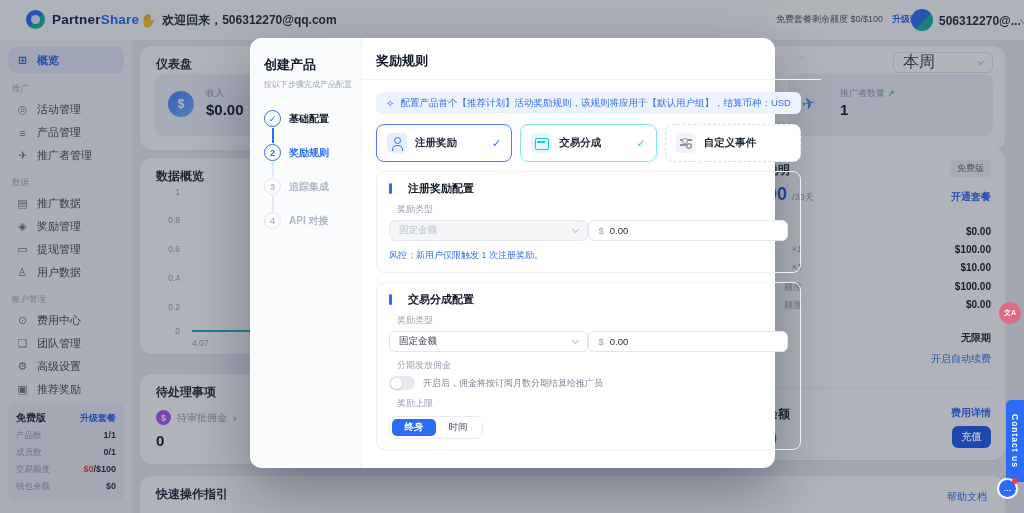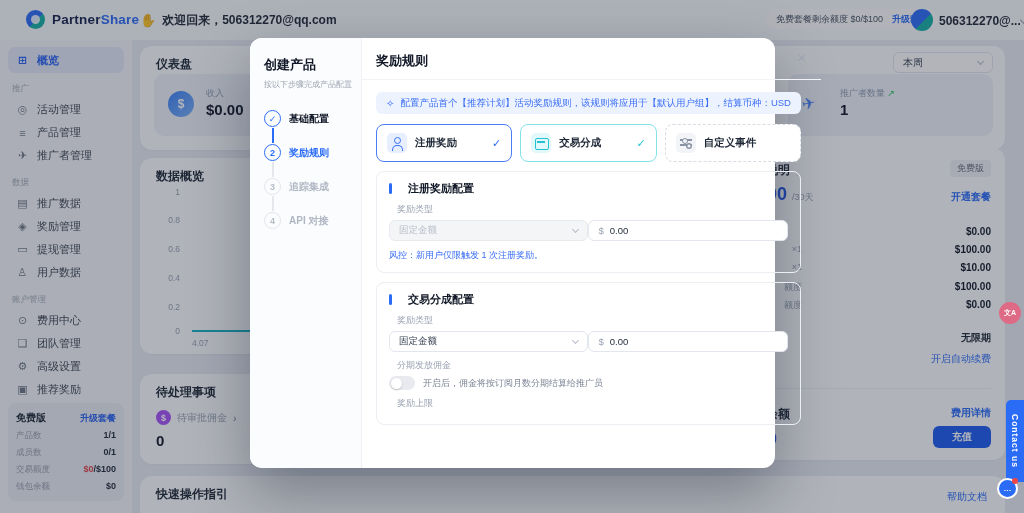--- a/index.html
+++ b/index.html
@@ -43,21 +43,21 @@
   .card-title { position:absolute; left:16px; top:10px; font-size:12px; font-weight:bold; color:#1f2937; }
   .cardA { left:140px; top:46px; width:865px; height:104px; }
   .tile { position:absolute; background:#edf1f8; border-radius:10px; height:62px; top:28px; }
   .tile-income { left:14px; width:208px; }
   .coin { position:absolute; left:14px; top:17px; width:26px; height:26px; border-radius:50%; background:linear-gradient(135deg,#3b82f6,#7db2fb); color:#fff; font-size:12px; font-weight:bold; display:flex; align-items:center; justify-content:center; }
   .tile-label { position:absolute; left:52px; top:13px; font-size:9px; color:#94a0b4; }
   .tile-value { position:absolute; left:52px; top:27px; font-size:15px; font-weight:bold; color:#111827; }
   .tile-promoter { left:648px; width:205px; }
   .plane { position:absolute; left:14px; top:20px; font-size:16px; color:#4f86f7; transform:rotate(-12deg); }
   .green { color:#22c55e; font-size:9px; }
-  .period { position:absolute; left:753px; top:6px; width:100px; height:21px; background:#fff; border:1px solid #e2e6ee; border-radius:6px; display:flex; align-items:center; justify-content:space-between; padding:0 9px; font-size:10px; color:#374151; }
+  .period { position:absolute; left:753px; top:6px; width:100px; height:21px; background:#fff; border:1px solid #e2e6ee; border-radius:6px; display:flex; align-items:center; justify-content:space-between; padding:0 9px; font-size:16px; color:#374151; }
 
   .cardB { left:140px; top:158px; width:560px; height:196px; }
   .ytick { position:absolute; left:14px; width:26px; text-align:right; font-size:8.5px; color:#9aa3b2; }
   .chart-line { position:absolute; left:52px; right:16px; top:172px; height:2px; background:#18b3c2; }
   .xtick { position:absolute; left:52px; top:180px; font-size:8.5px; color:#9aa3b2; }
 
   .cardC { left:140px; top:374px; width:560px; height:90px; }
   .pend-row { position:absolute; left:16px; top:36px; display:flex; align-items:center; gap:6px; }
   .purple-ico { width:15px; height:15px; border-radius:50%; background:#a855f7; color:#fff; font-size:9px; font-weight:bold; display:flex; align-items:center; justify-content:center; }
   .pend-label { font-size:10px; color:#9aa3b2; }
@@ -76,21 +76,21 @@
   .pp-open { position:absolute; right:14px; top:42px; font-size:10px; font-weight:bold; color:#2b6cf6; }
   .pp-row { position:absolute; left:16px; right:14px; display:flex; justify-content:space-between; }
   .pp-rl { font-size:9px; color:#9aa3b2; width:60px; text-align:right; }
   .pp-rv { font-size:10px; font-weight:bold; color:#111827; }
   .pp-dur { position:absolute; right:14px; top:183px; font-size:10px; font-weight:bold; color:#1f2937; }
   .pp-renew { position:absolute; right:14px; top:204px; font-size:10px; color:#2b6cf6; }
   .pp-div { position:absolute; left:14px; right:14px; top:240px; height:1px; background:#eef0f4; }
   .pp-wtitle { position:absolute; left:16px; top:258px; font-size:12px; font-weight:bold; color:#1f2937; }
   .pp-detail { position:absolute; right:14px; top:258px; font-size:10px; font-weight:bold; color:#2b6cf6; }
   .pp-wval { position:absolute; left:30px; top:280px; font-size:19px; font-weight:bold; color:#2457e6; }
-  .pp-recharge { position:absolute; right:14px; top:278px; width:58px; height:22px; background:#1d5cf0; border-radius:6px; color:#fff; font-size:10px; font-weight:bold; display:flex; align-items:center; justify-content:center; border:none; }
+  .pp-recharge { position:absolute; right:14px; top:278px; width:39px; height:22px; background:#1d5cf0; border-radius:6px; color:#fff; font-size:10px; font-weight:bold; display:flex; align-items:center; justify-content:center; border:none; }
 
   
   .overlay { position:absolute; inset:0; background:rgba(28,36,54,.34); z-index:40; }
 
   
   .modal { position:absolute; left:250px; top:38px; width:525px; height:430px; background:#fff; border-radius:12px; z-index:50; box-shadow:0 24px 60px rgba(15,23,42,.35); display:flex; }
   .m-left { width:112px; border-right:1px solid #eef0f3; background:#fbfcfe; border-radius:12px 0 0 12px; padding:18px 12px 0 14px; }
   .ml-title { font-size:13px; font-weight:bold; color:#111827; }
   .ml-sub { font-size:8px; color:#9ca3af; margin-top:5px; white-space:nowrap; }
   .steps { margin-top:20px; }
@@ -439,20 +439,24 @@
             <span class="cur">$</span>
             <span class="amt">0.00</span>
           </div>
         </div>
         <div class="f-label">分期发放佣金</div>
         <div class="toggle-row">
           <span class="toggle"></span>
           <span class="hint">开启后，佣金将按订阅月数分期结算给推广员</span>
         </div>
         <div class="f-label">奖励上限</div>
+        <div class="seg">
+          <span class="seg-btn seg-on">终身</span>
+          <span class="seg-btn seg-off">时间</span>
+        </div>
       </div>
 
     </div>
   </div>
 
   <div class="f-translate">文A</div>
   <div class="f-contact">Contact us</div>
   <div class="f-chat">…</div>
 
 </div>

